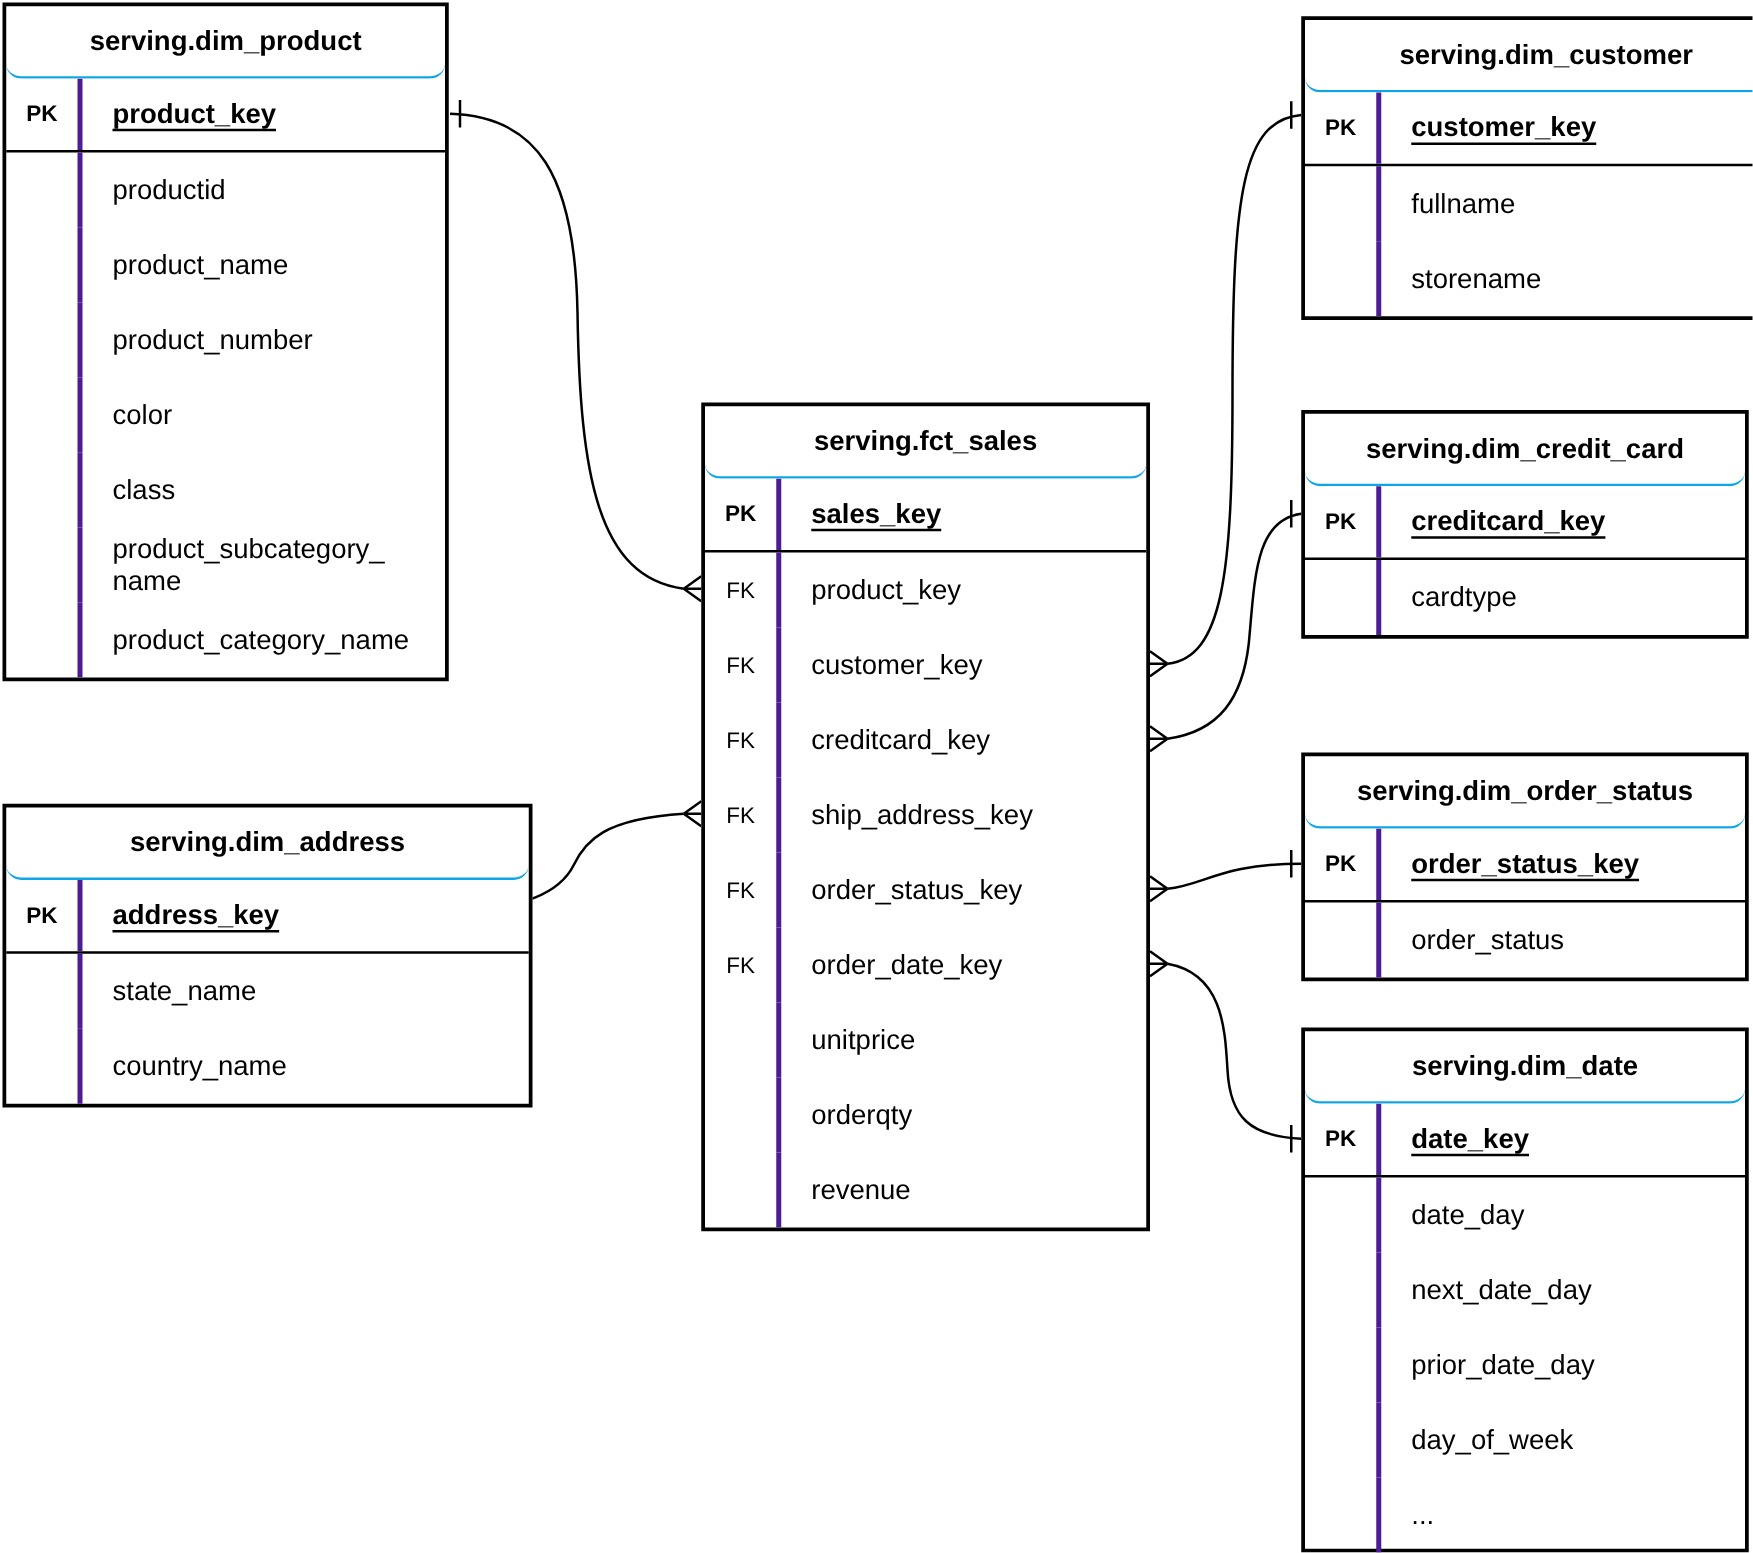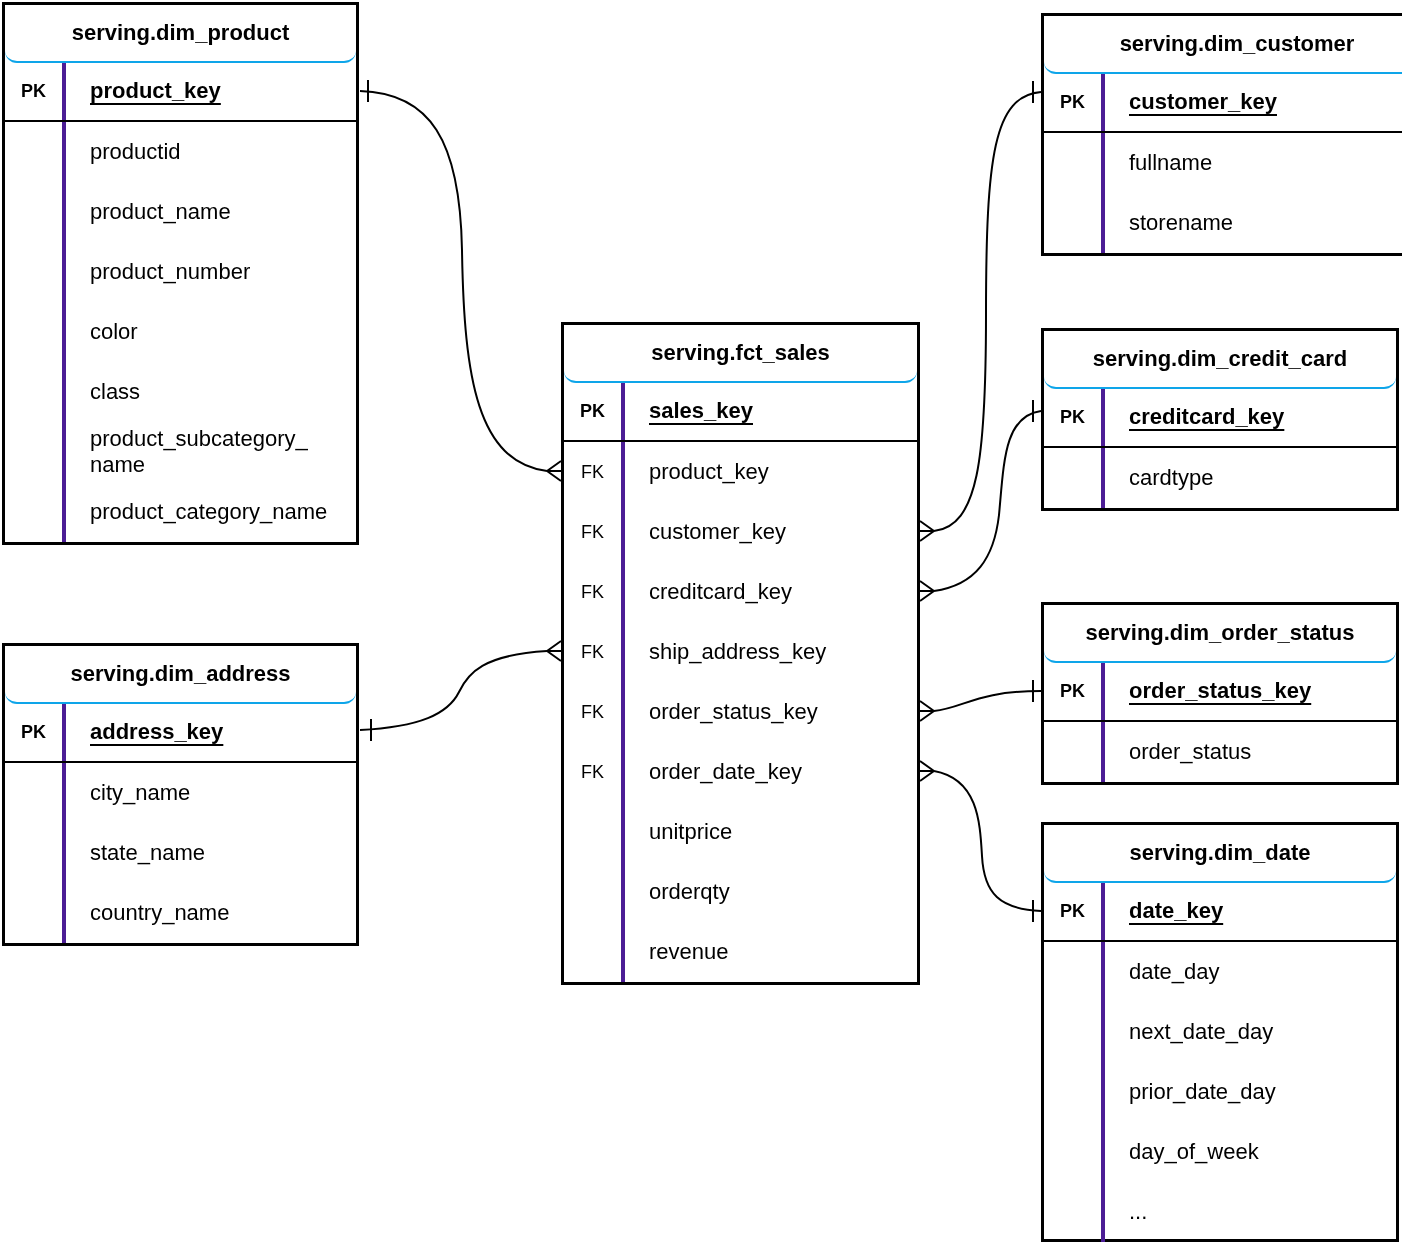--- a/index.html
+++ b/index.html
@@ -121,30 +121,26 @@
       <div class="kcell"></div>
       <div class="fcell">product_subcategory_
 name</div>
     </div>
   <div class="row">
       <div class="kcell"></div>
       <div class="fcell">product_category_name</div>
     </div>
 </div>
 
-<div class="table" style="left:2px;top:643px;width:357px;">
+<div class="table" style="left:2px;top:643px;width:424px;">
   <div class="t-title">serving.dim_address</div>
   <div class="row pkrow">
     <div class="kcell pklabel">PK</div>
     <div class="fcell pkfield">address_key</div>
   </div>
-  <div class="row">
-      <div class="kcell"></div>
-      <div class="fcell">city_name</div>
-    </div>
   <div class="row">
       <div class="kcell"></div>
       <div class="fcell">state_name</div>
     </div>
   <div class="row">
       <div class="kcell"></div>
       <div class="fcell">country_name</div>
     </div>
 </div>
 

